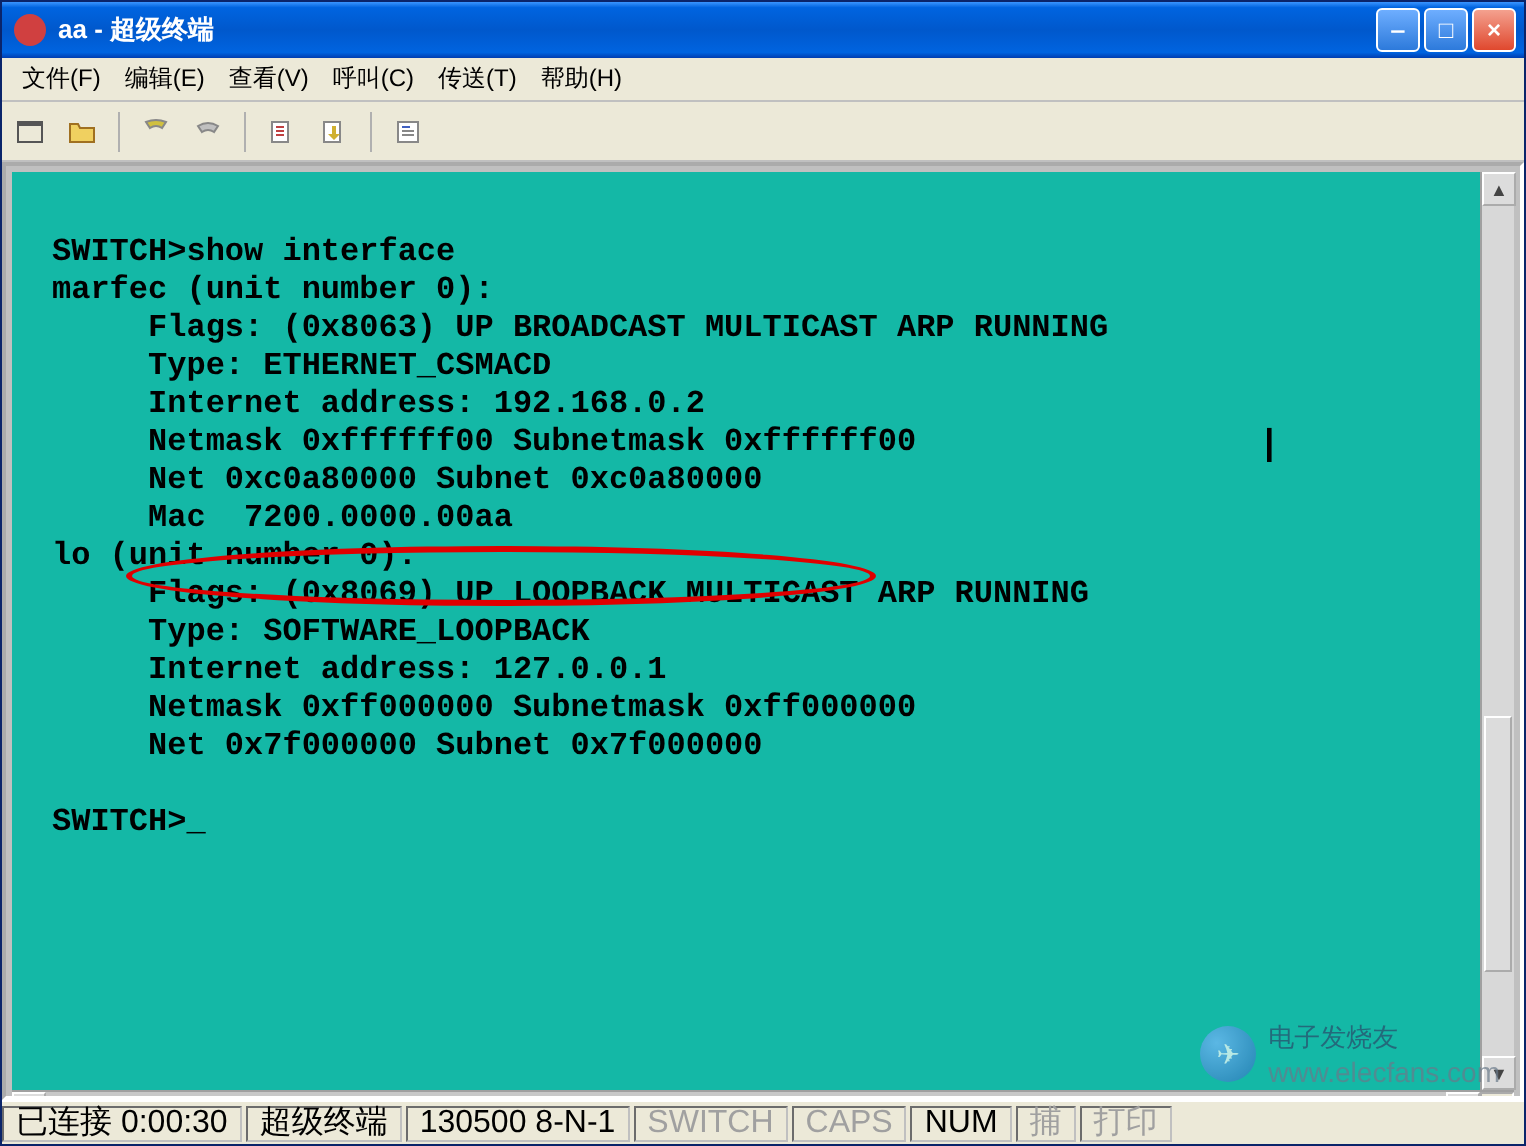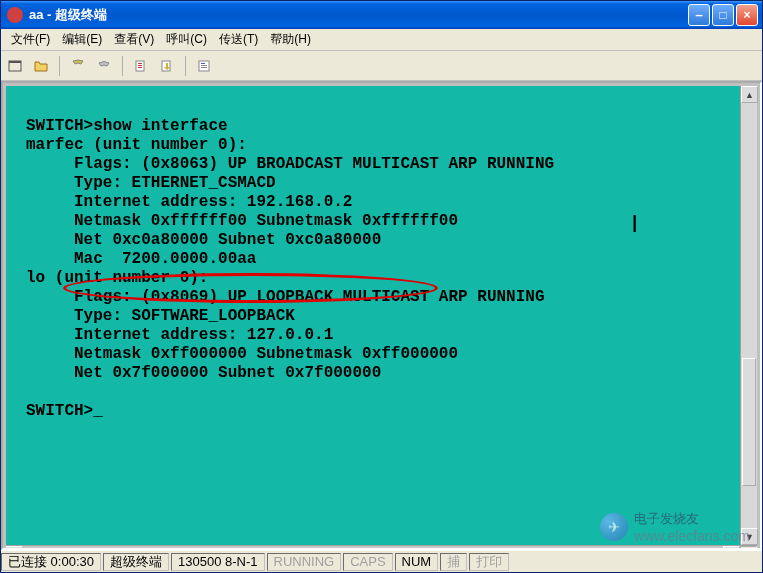--- a/index.html
+++ b/index.html
@@ -141,21 +141,21 @@
       color: #444;
     }
     .vscroll-track { flex:1; background: #d8d8d8; position: relative;}
     .vscroll-thumb { position:absolute; left:1px; right:1px; top:60%; height: 30%; background:#dcdcdc; border:1px outset #fff;}
     .statusbar {
       height: 22px;
       background: #ece9d8;
       border-top: 1px solid #fff;
       display: flex;
       align-items: center;
-      font-size: 13px;
+      font-size: 16px;
     }
     .status-pane {
       border: 1px inset #c0c0c0;
       height: 18px;
       padding: 1px 6px;
       display: flex;
       align-items: center;
       margin-right: 2px;
     }
     .status-pane.dim { color: #a0a0a0; }
@@ -303,21 +303,21 @@
       <div class="scroll-btn" style="background:#ece9d8;border:1px inset #fff"></div>
     </div>
     <div class="ellipse-annot"></div>
     <div class="cursor-mark">|</div>
   </div>
 
   <div class="statusbar">
     <div class="status-pane">已连接 0:00:30</div>
     <div class="status-pane">超级终端</div>
     <div class="status-pane">130500 8-N-1</div>
-    <div class="status-pane dim">RUNNING</div>
+    <div class="status-pane dim">SWITCH</div>
     <div class="status-pane dim">CAPS</div>
     <div class="status-pane">NUM</div>
     <div class="status-pane dim">捕</div>
     <div class="status-pane dim">打印</div>
   </div>
 
   <div class="watermark">
     <div class="wm-logo">✈</div>
     <div>
       <span class="wm-text">电子发烧友</span>

